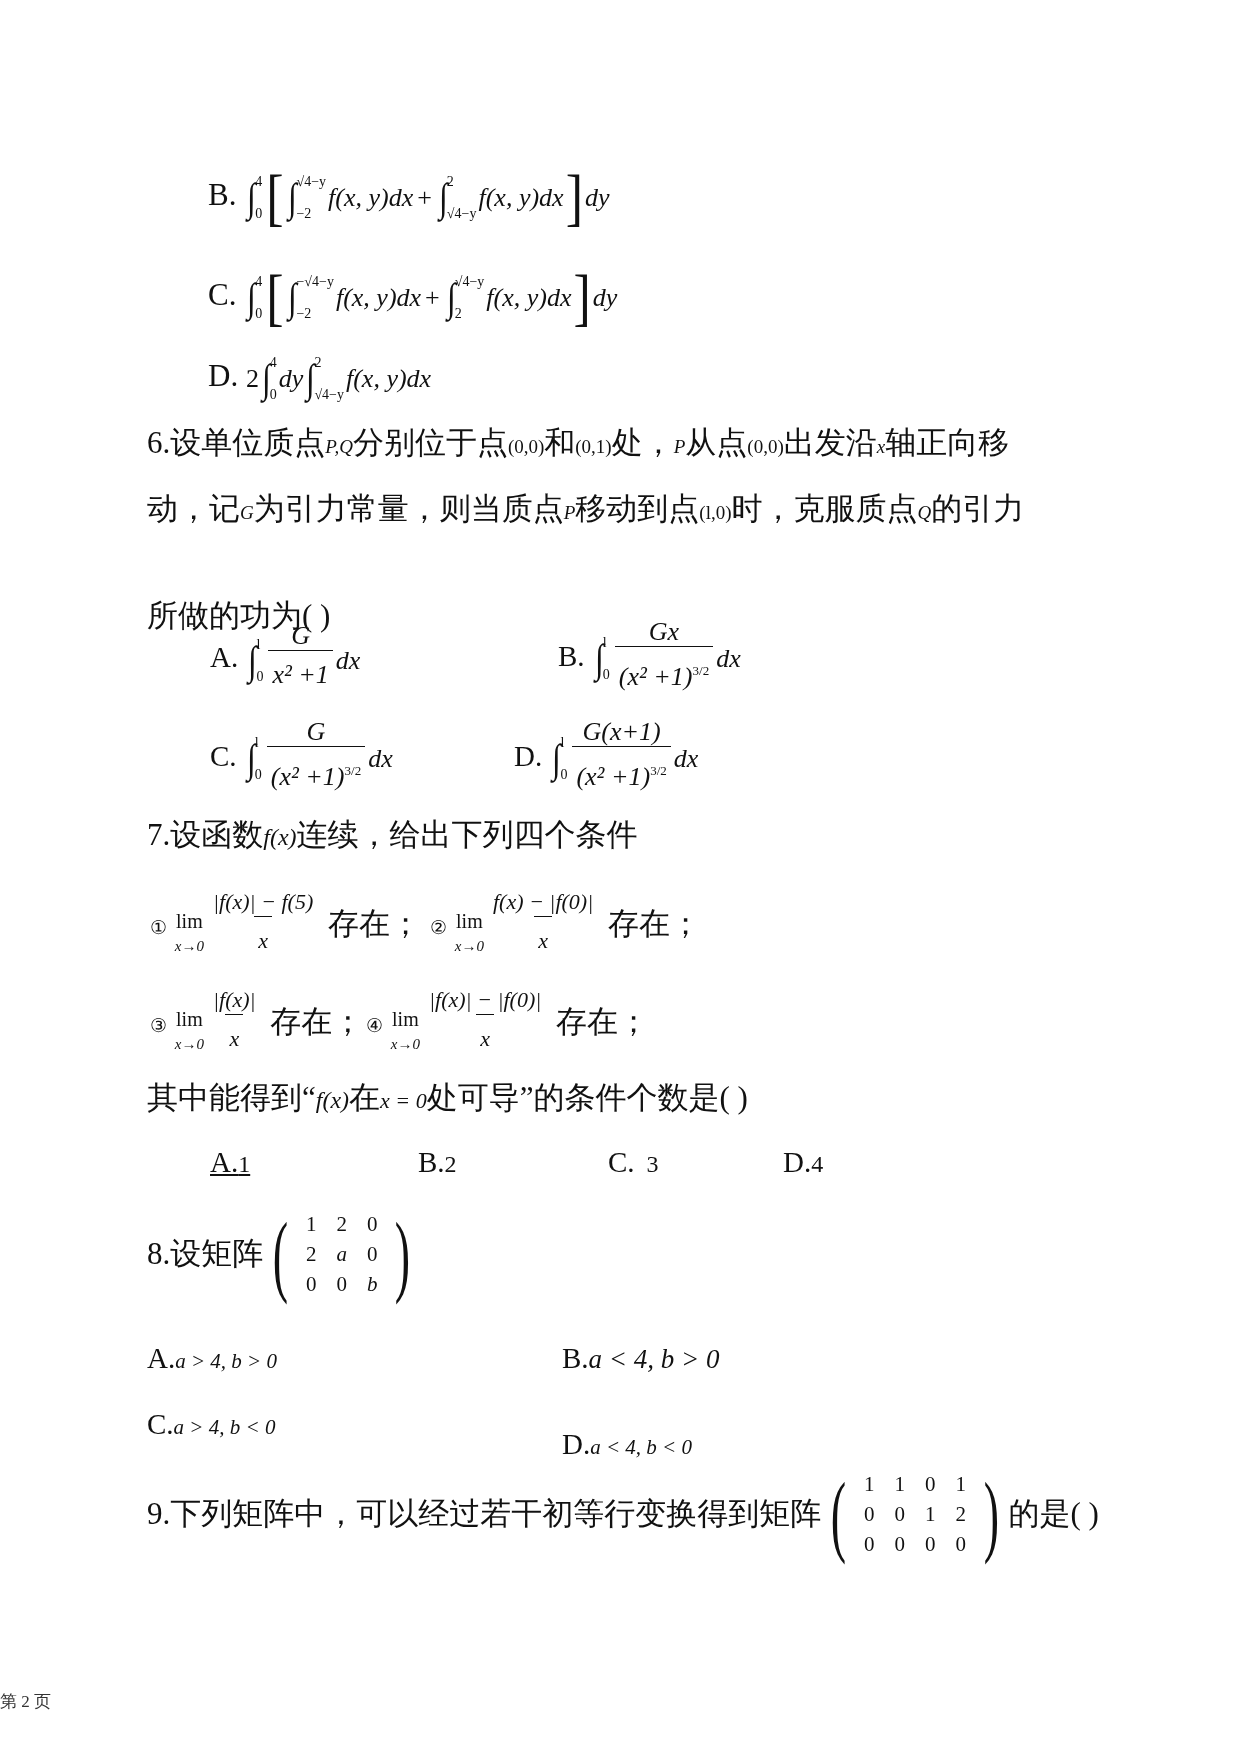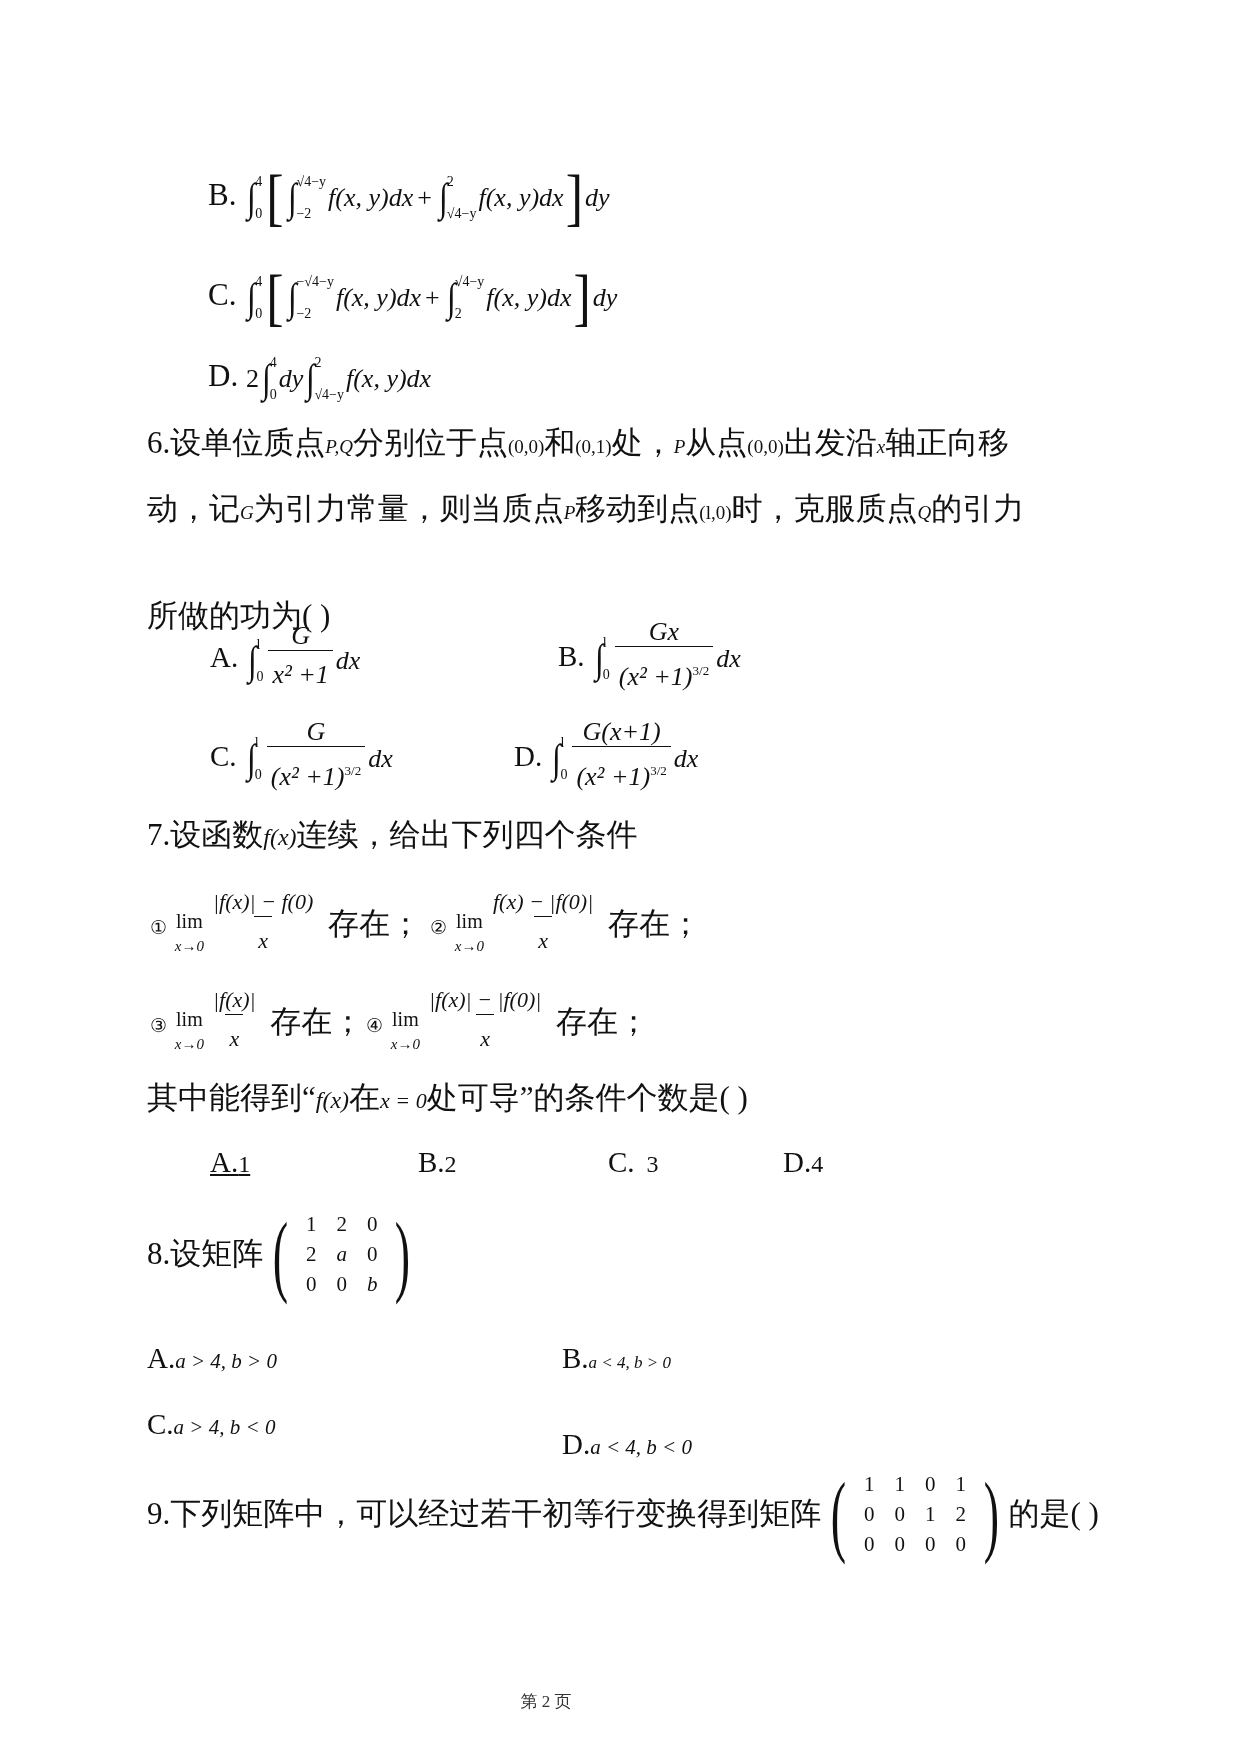--- a/index.html
+++ b/index.html
@@ -204,21 +204,21 @@
 </div>
 
 <div class="abs t" style="left:150px; top:888px;">
   <span class="small">①</span>
   <span class="math m" style="font-size:22px">
     <span class="lim r">
         <span>lim</span>
         <span class="sub">x→0</span>
       </span>
     <span class="frac">
-        <span class="num">|f(x)| − f(0)</span>
+        <span class="num">|f(x)| − f(5)</span>
         <span class="den">x</span>
       </span>
   </span>
   <span>存在；</span>
 </div>
 <div class="abs t" style="left:430px; top:888px;">
   <span class="small">②</span>
   <span class="math m" style="font-size:22px">
     <span class="lim r">
         <span>lim</span>
@@ -290,21 +290,21 @@
             <td>0</td>
             <td class="m">b</td>
           </tr>
     </tbody>
       </table>
     <span class="paren">)</span>
   </span>
 </div>
 
 <div class="abs opt" style="left:147px; top:1342px;"><span>A.</span><span class="m" style="font-size:21px">a &gt; 4, b &gt; 0</span></div>
-<div class="abs opt" style="left:562px; top:1342px;"><span>B.</span><span class="m" style="font-size:17px">a &lt; 4, b &gt; 0</span></div>
+<div class="abs opt" style="left:562px; top:1342px;"><span>B.</span><span class="m" style="font-size:27px">a &lt; 4, b &gt; 0</span></div>
 <div class="abs opt" style="left:147px; top:1408px;"><span>C.</span><span class="m" style="font-size:21px">a &gt; 4, b &lt; 0</span></div>
 <div class="abs opt" style="left:562px; top:1428px;"><span>D.</span><span class="m" style="font-size:21px">a &lt; 4, b &lt; 0</span></div>
 
 <div class="abs t" style="left:147px; top:1468px; display:flex; align-items:center;">
   <span>9.下列矩阵中，可以经过若干初等行变换得到矩阵</span>
   <span class="matrix">
     <span class="paren">(</span>
     <table>
       <tbody>
           <tr>
@@ -325,13 +325,13 @@
             <td>0</td>
             <td>0</td>
           </tr>
     </tbody>
       </table>
     <span class="paren">)</span>
   </span>
   <span>的是(        )</span>
 </div>
 
-<div class="abs footer" style="left:0; width:1092px; text-align:center; top:1690px;">第 2 页</div>
+<div class="abs footer" style="left:0; width:1092px; text-align:left; top:1690px;">第 2 页</div>
 
 </body></html>

